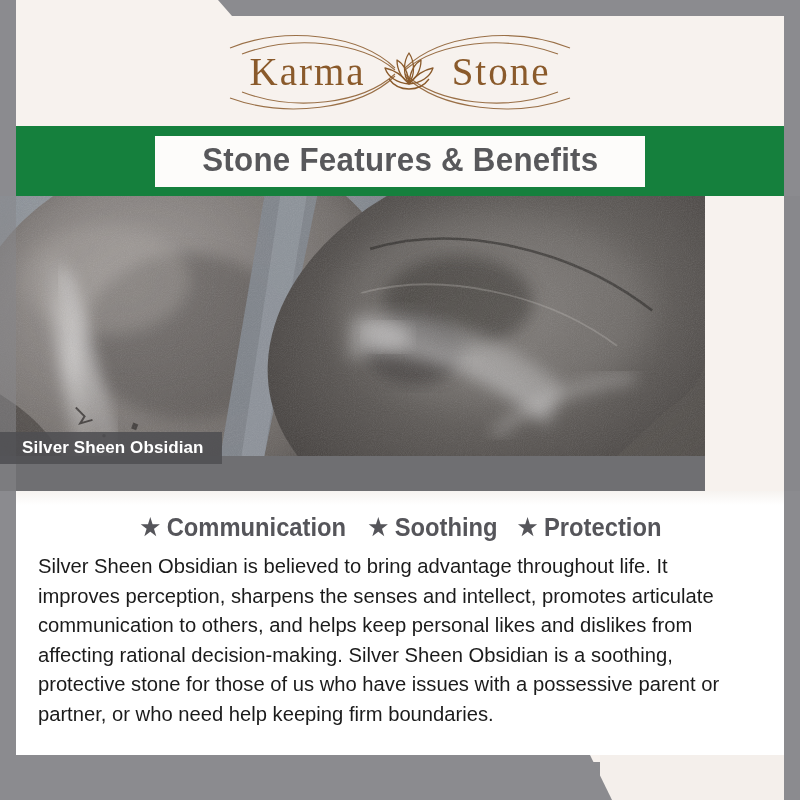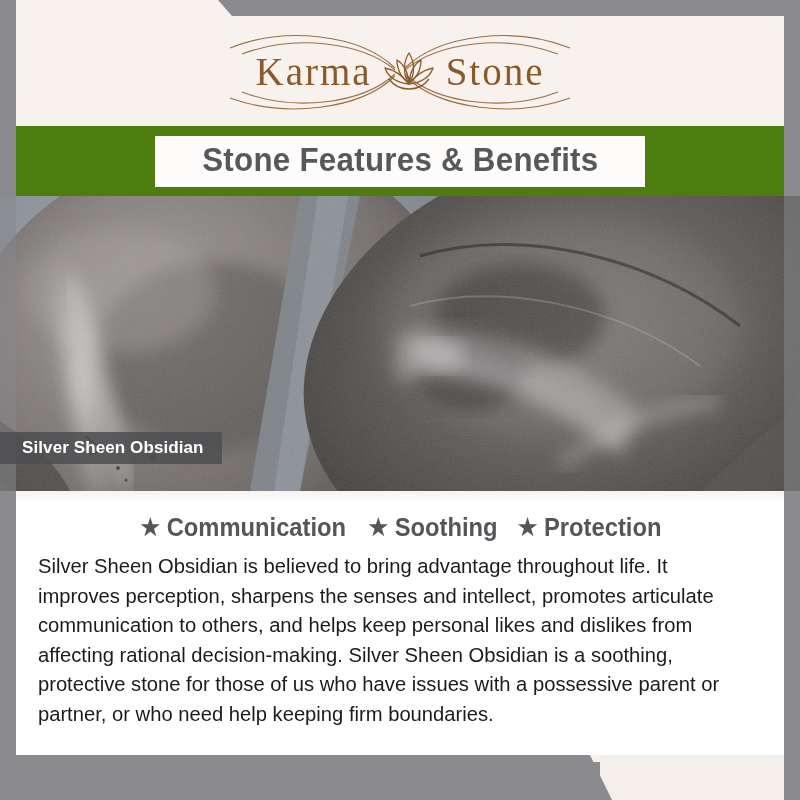--- a/index.html
+++ b/index.html
@@ -63,56 +63,56 @@
   }
   .logo-wrap {
     position:relative;
     width:420px; height:86px;
     display:flex; align-items:center; justify-content:center;
   }
   .logo-swirl { position:absolute; left:0; top:0; width:100%; height:100%; }
   .logo-text {
     position:relative;
     display:flex; align-items:center; justify-content:center;
-    gap:8px;
+    gap:14px;
     font-family:"Liberation Serif", serif;
     font-size:39px;
     letter-spacing:2px;
     color:#8a5a2b;
     white-space:nowrap;
   }
   .logo-word { position:relative; z-index:2; }
   .logo-lotus { position:relative; z-index:2; width:58px; height:44px; }
 
   
   .title-band {
     position:absolute;
     left:16px; top:126px; right:16px; height:70px;
-    background:#4d7c0f;
+    background:#15803d;
     display:flex; align-items:center; justify-content:center;
   }
   .title-plate {
     background:#fdfcfa;
     padding:4px 30px 8px;
   }
   .title-text {
     font-family:"Liberation Sans Narrow","Liberation Sans", sans-serif;
     font-weight:bold;
     font-size:34px;
     color:#58585b;
     letter-spacing:.3px;
     transform:scaleX(.92);
     transform-origin:center;
     white-space:nowrap;
   }
 
   
   .photo {
     position:absolute;
-    left:0; top:196px; width:800px; height:295px;
+    left:0; top:196px; width:705px; height:295px;
     overflow:hidden;
     background:#6f6f72;
   }
   .photo-img { position:absolute; inset:0; }
   .photo-frame-l {
     position:absolute; left:0; top:196px; width:16px; height:295px;
     background:#86868a; opacity:.55; z-index:6;
   }
   .photo-frame-r {
     position:absolute; right:0; top:196px; width:16px; height:295px;

